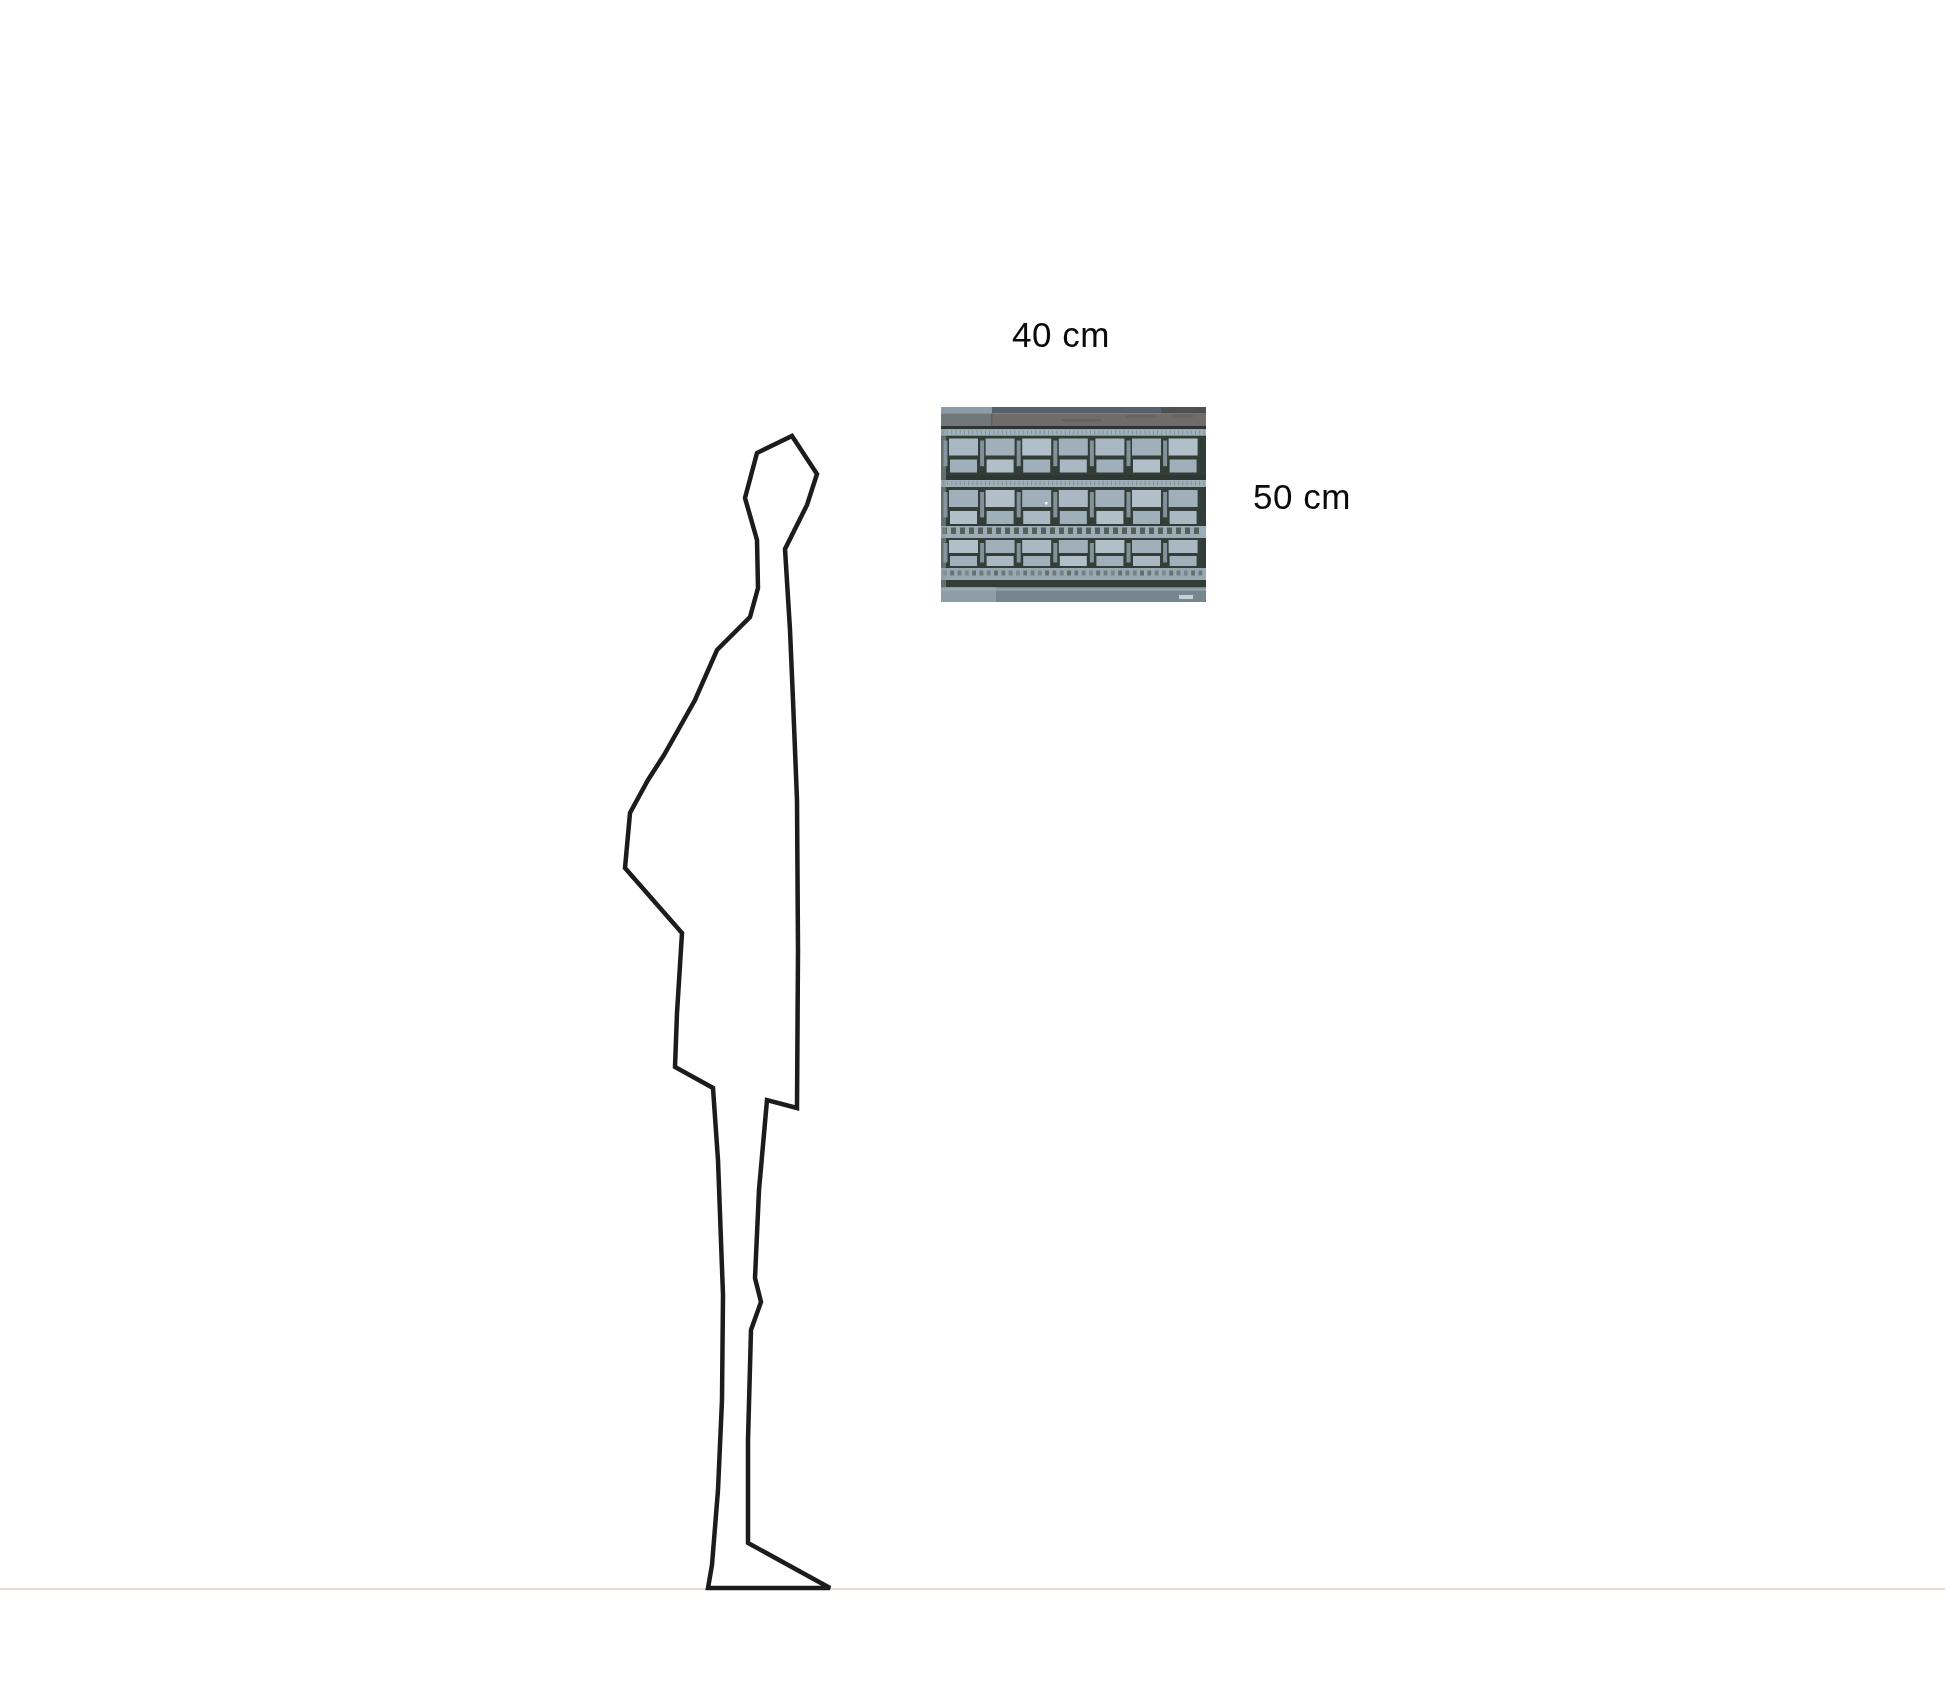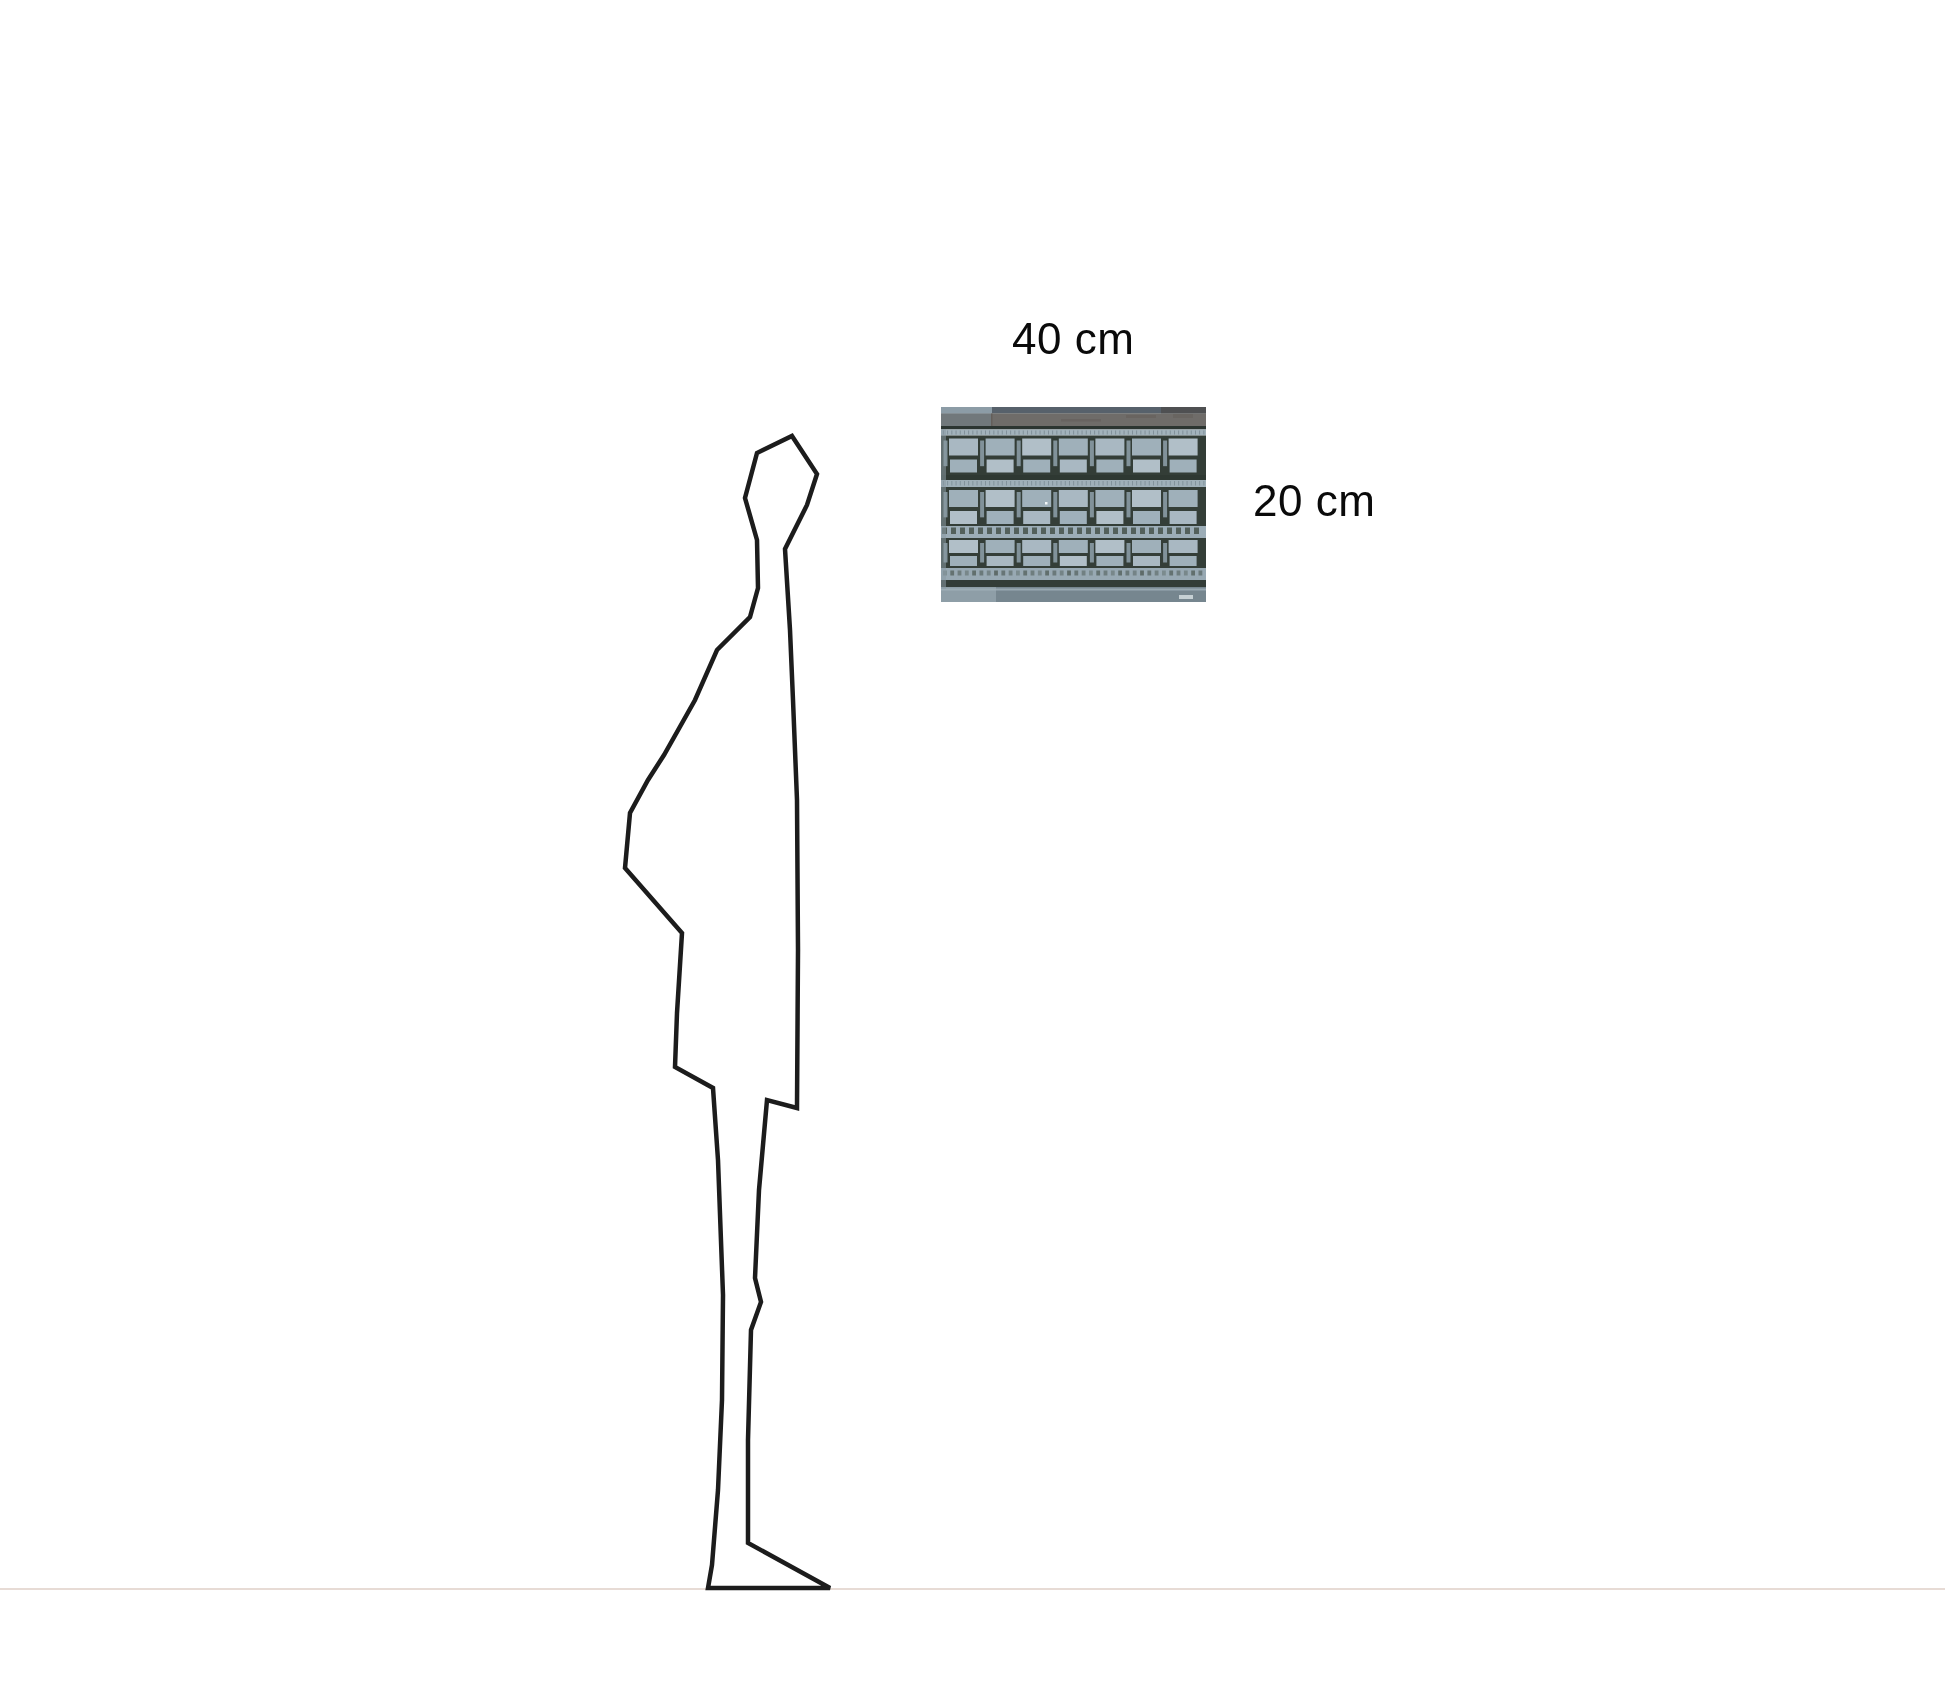--- a/index.html
+++ b/index.html
@@ -10,21 +10,21 @@
   }
   #canvas {
     position: relative;
     width: 1945px;
     height: 1700px;
     background: #ffffff;
     overflow: hidden;
   }
   .dim-label {
     position: absolute;
-    font-size: 44px;
+    font-size: 35px;
     line-height: 1;
     color: #0a0a0a;
     white-space: nowrap;
     letter-spacing: 0.5px;
   }
   #width-label { left: 1012px; top: 317px; }
   #height-label { left: 1253px; top: 479px; }
   #ground-line {
     position: absolute;
     left: 0;
@@ -347,15 +347,15 @@
   <svg id="figure-svg" viewBox="0 0 1945 1700">
     <path id="figure-path" d="M792,436 L817,474 L807,505 L785,549 L790,630 L793,700 L797,800 L798,950 L797,1108
          L767,1100 L759,1190 L755,1278 L761,1302 L751,1330 L748,1440 L748,1543
          L830,1588 L708,1588 L712,1565 L718,1490 L722,1400 L723,1295 L718,1160 L713,1088
          L675,1067 L677,1013 L682,933 L625,868 L630,813 L648,780 L664,755 L695,700
          L717,650 L750,617 L758,588 L757,540 L745,498 L757,453 Z" fill="#ffffff" stroke="#1c1c1c" stroke-width="4.5" stroke-linejoin="miter"></path>
   </svg>
 
   <div id="width-label" class="dim-label" style="color: rgb(10, 10, 10);">40 cm</div>
 
-  <div id="height-label" class="dim-label" style="color: rgb(10, 10, 10);">20 cm</div>
+  <div id="height-label" class="dim-label" style="color: rgb(10, 10, 10);">50 cm</div>
 
 </div>
 
 </body></html>

